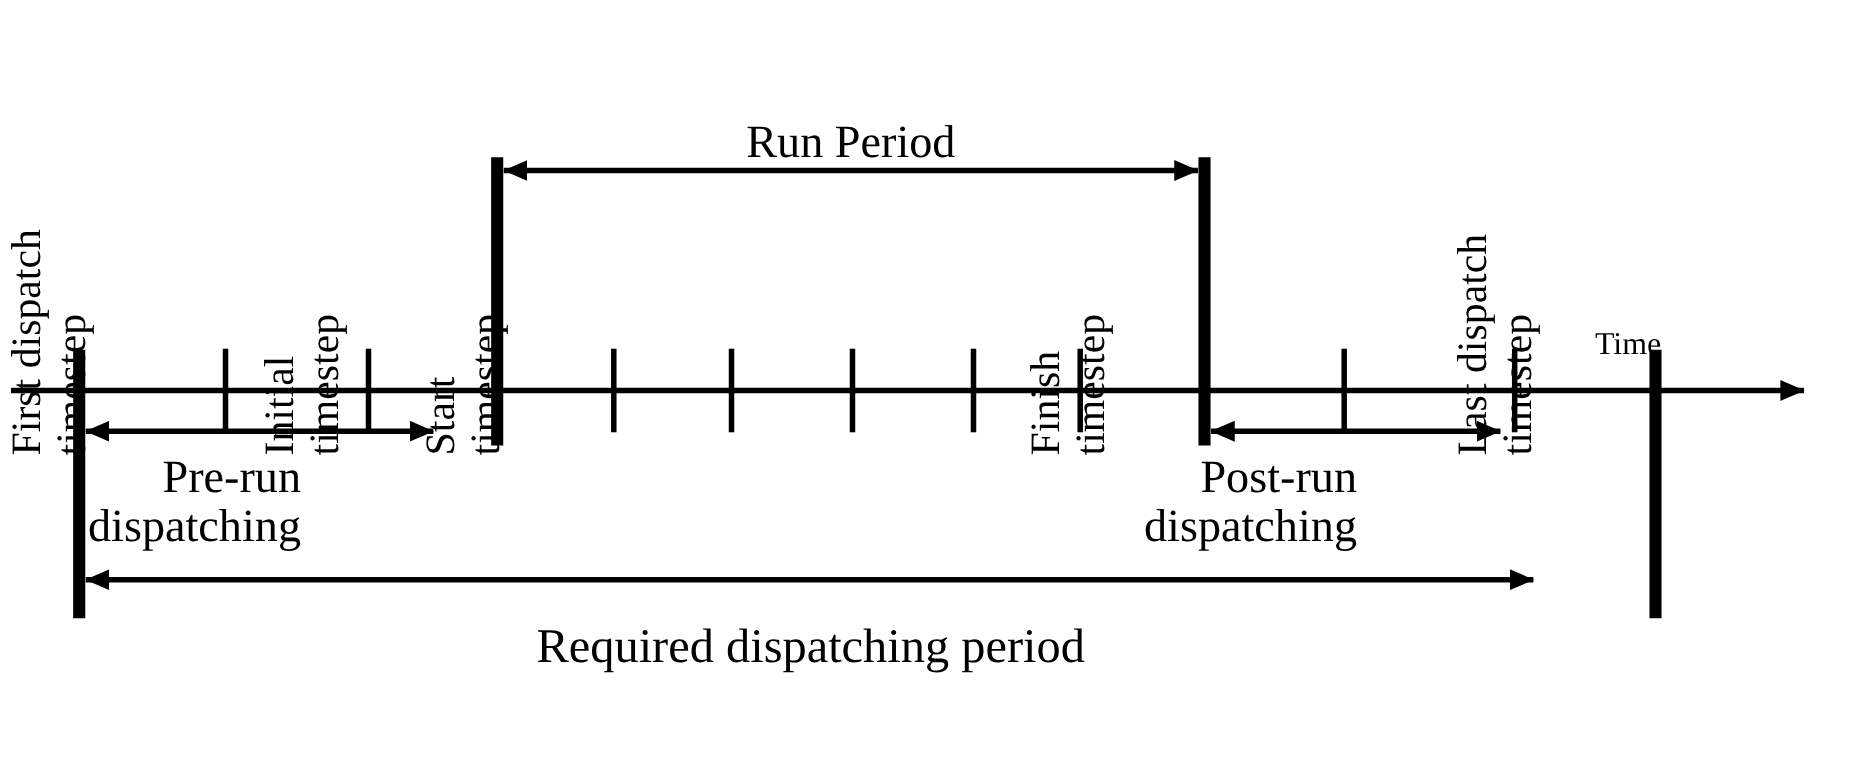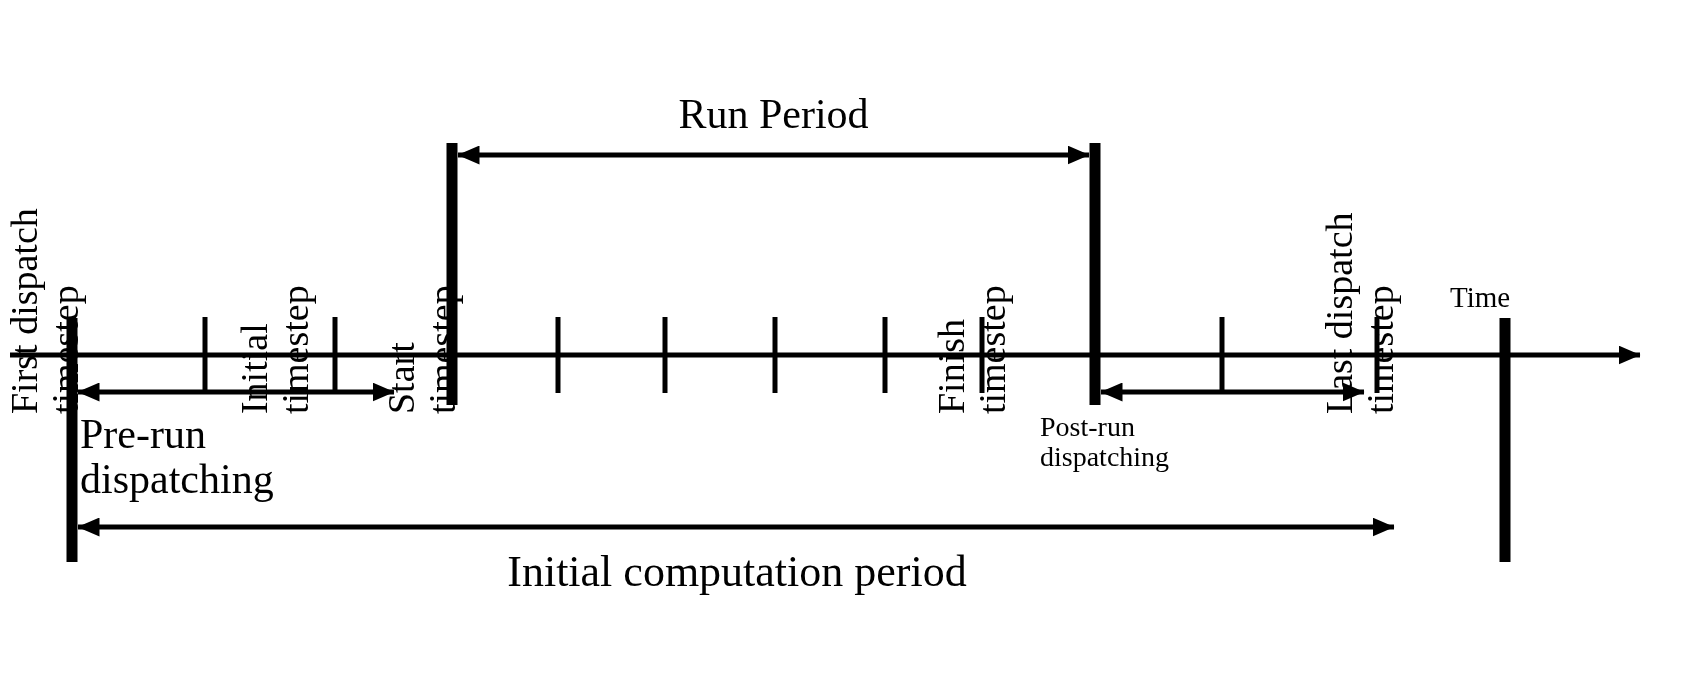--- a/index.html
+++ b/index.html
@@ -38,24 +38,25 @@
   .vlabel .ln {
     display: block;
     text-align: left;
   }
   .hlabel {
     font-size: 40px;
     text-align: center;
   }
   .hlabel .ln {
     display: block;
+    margin-top: 16px;
   }
   .hlabel-left {
     font-size: 40px;
-    text-align: left;
+    text-align: right;
   }
   .hlabel-left .ln {
     display: block;
   }
 </style>
 </head>
 <body>
 
 <div id="diagram-root">
 
@@ -137,22 +138,22 @@
 
   <div class="lbl hlabel" style="left:452px; top:92px; width:643px; font-size:42px;">
     <span class="ln">Run Period</span>
   </div>
 
   <div class="lbl hlabel-left" style="left:80px; top:412px; font-size:42px;">
     <span class="ln">Pre-run</span>
     <span class="ln">dispatching</span>
   </div>
 
-  <div class="lbl hlabel-left" style="left:1040px; top:412px; font-size:28px;">
+  <div class="lbl hlabel-left" style="left:1040px; top:412px; font-size:42px;">
     <span class="ln">Post-run</span>
     <span class="ln">dispatching</span>
   </div>
 
   <div class="lbl hlabel" style="left:72px; top:548px; width:1330px; font-size:44px;">
-    <span class="ln">Initial computation period</span>
+    <span class="ln">Required dispatching period</span>
   </div>
 
 </div>
 
 </body></html>

